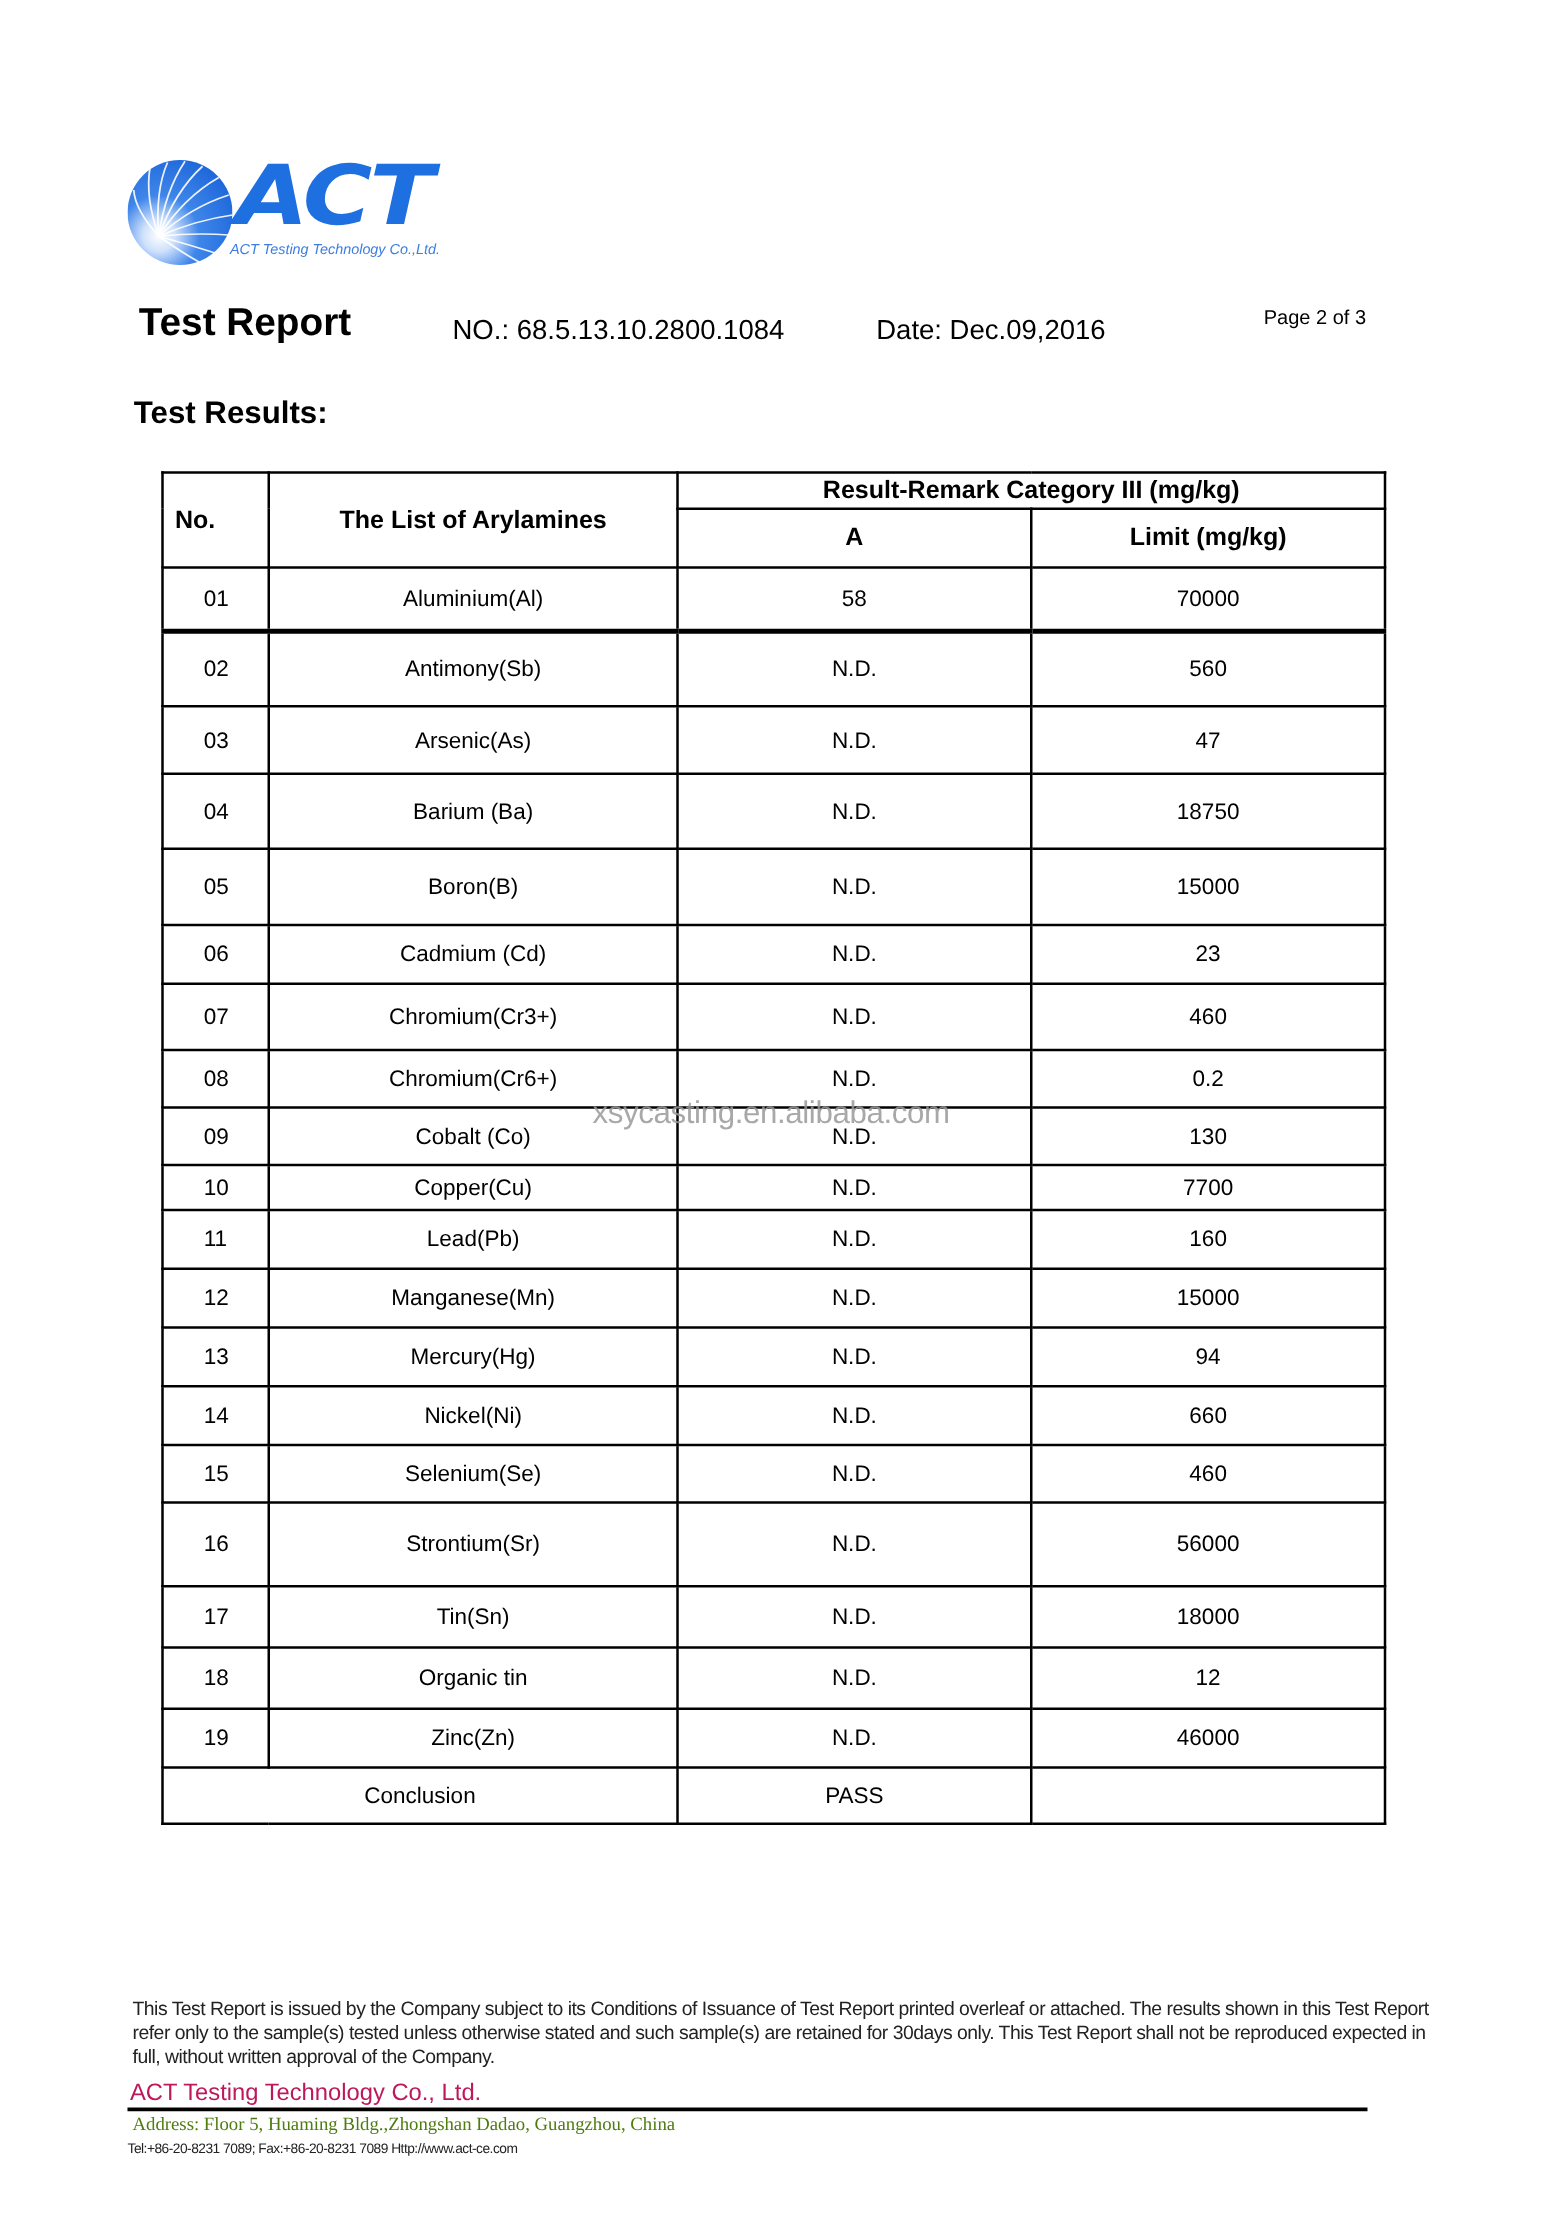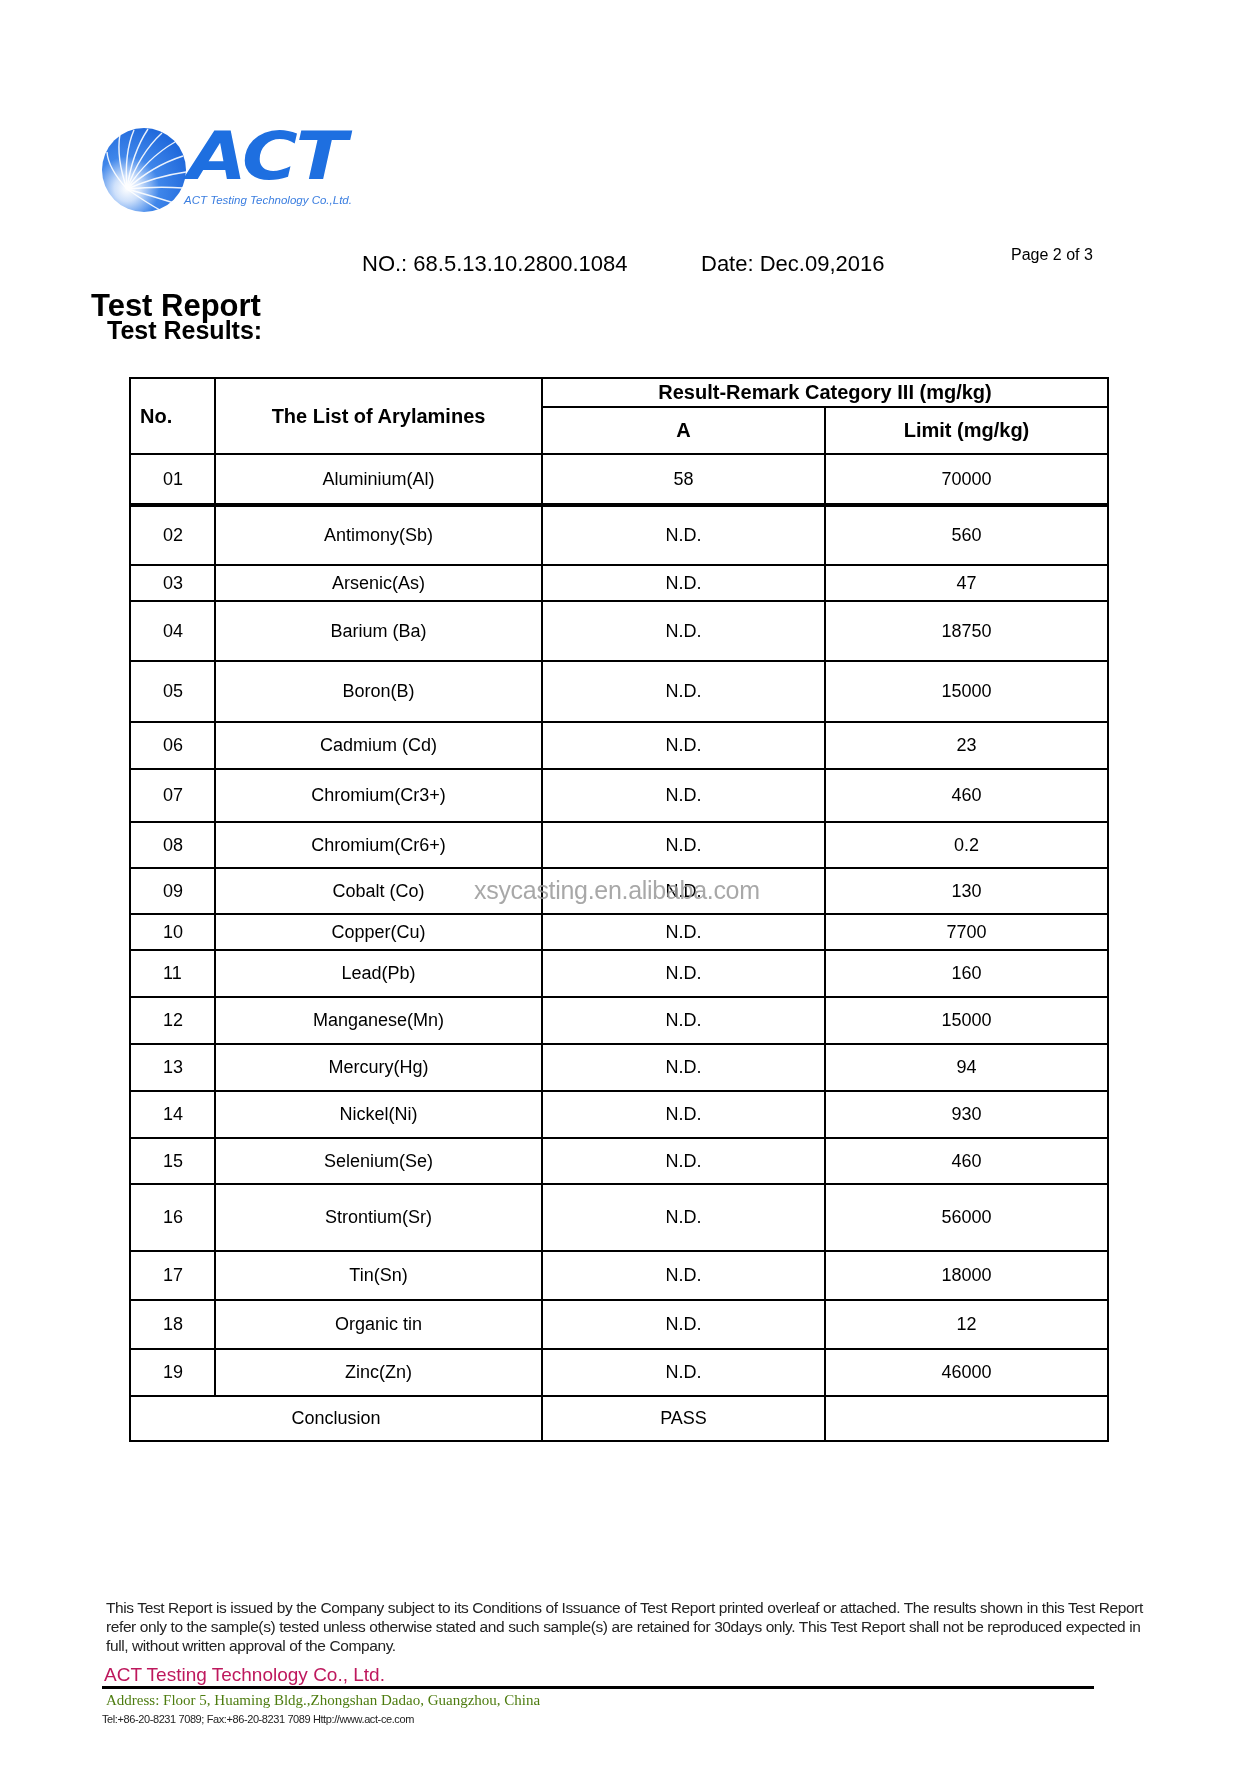--- a/index.html
+++ b/index.html
@@ -8,21 +8,21 @@
   .abs { position: absolute; }
 
   
   .logo-sphere { left: 102px; top: 128px; width: 84px; height: 84px; }
   .logo-word { left: 188px; top: 122px; font-family: "DejaVu Sans", sans-serif; font-weight: bold;
                font-style: italic; font-size: 66px; line-height: 70px; color: #1e6fe0; letter-spacing: -2px;
                transform: scaleX(1.15); transform-origin: left center; }
   .logo-tagline { left: 184px; top: 194px; font-size: 11.5px; font-style: italic; color: #3b7ee0; }
 
   
-  .title { left: 91px; top: 240px; font-size: 31px; font-weight: bold; margin-top: 48px; }
+  .title { left: 111px; top: 240px; font-size: 31px; font-weight: bold; }
   .report-no { left: 362px; top: 251px; font-size: 22px; }
   .report-date { left: 701px; top: 251px; font-size: 22px; }
   .report-page { left: 1011px; top: 246px; font-size: 16px; }
   .section-title { left: 107px; top: 316px; font-size: 25px; font-weight: bold; }
 
   
   table.results { position: absolute; left: 129px; top: 377px; width: 978px;
                   border-collapse: collapse; table-layout: fixed; font-size: 18px; }
   table.results td, table.results th { border: 2px solid #000; text-align: center; padding: 0; }
   table.results th { font-weight: bold; font-size: 20px; }
@@ -102,21 +102,21 @@
         <td>Aluminium(Al)</td>
         <td>58</td>
         <td>70000</td>
       </tr>
       <tr style="height: 60px;">
         <td class="nocol">02</td>
         <td>Antimony(Sb)</td>
         <td>N.D.</td>
         <td>560</td>
       </tr>
-      <tr style="height: 36px;">
+      <tr style="height: 54px;">
         <td class="nocol">03</td>
         <td>Arsenic(As)</td>
         <td>N.D.</td>
         <td>47</td>
       </tr>
       <tr style="height: 60px;">
         <td class="nocol">04</td>
         <td>Barium (Ba)</td>
         <td>N.D.</td>
         <td>18750</td>
@@ -172,21 +172,21 @@
       <tr style="height: 47px;">
         <td class="nocol">13</td>
         <td>Mercury(Hg)</td>
         <td>N.D.</td>
         <td>94</td>
       </tr>
       <tr style="height: 47px; border-radius: 17px;">
         <td class="nocol">14</td>
         <td>Nickel(Ni)</td>
         <td>N.D.</td>
-        <td>930</td>
+        <td>660</td>
       </tr>
       <tr style="height: 46px;">
         <td class="nocol">15</td>
         <td>Selenium(Se)</td>
         <td>N.D.</td>
         <td>460</td>
       </tr>
       <tr style="height: 67px;">
         <td class="nocol">16</td>
         <td>Strontium(Sr)</td>

